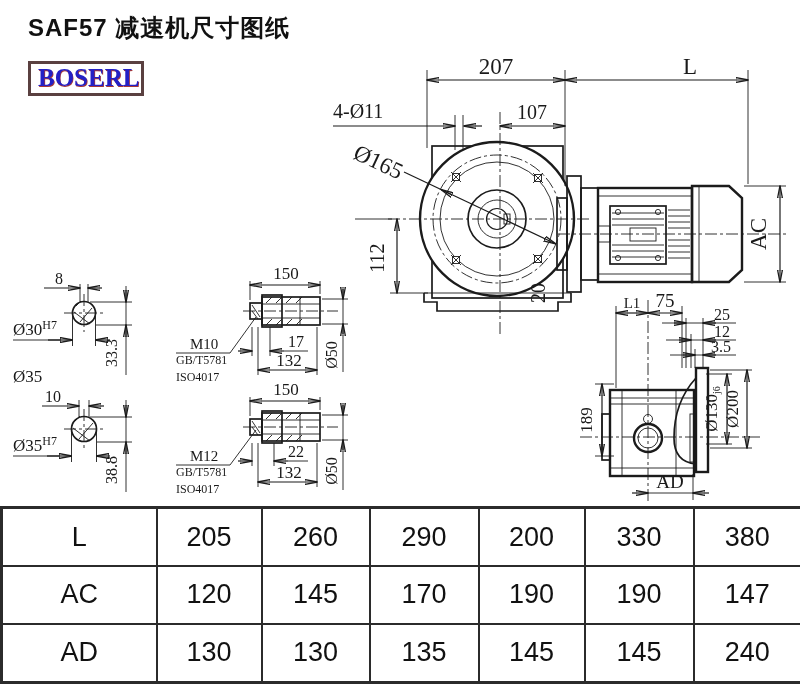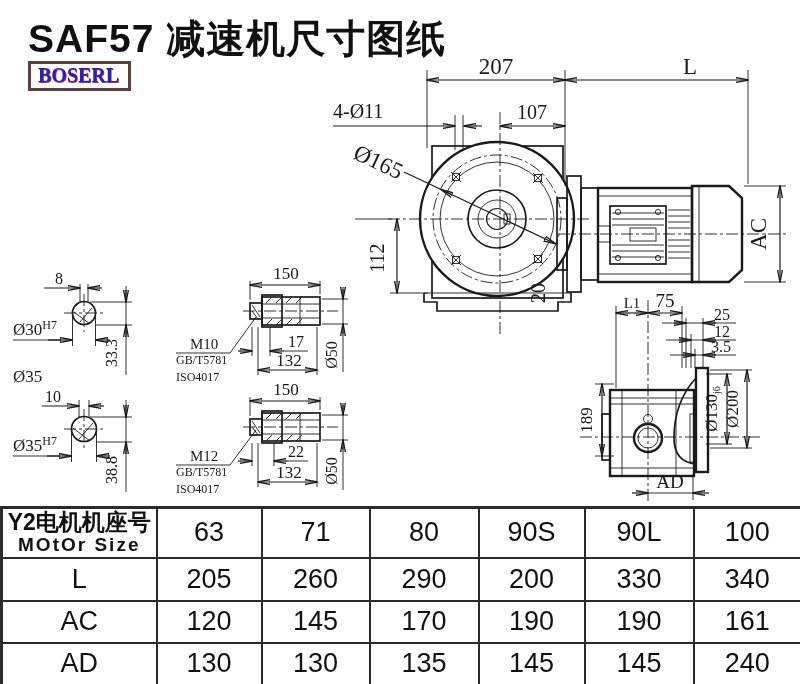--- a/index.html
+++ b/index.html
@@ -1,22 +1,22 @@
 <!DOCTYPE html>
 <html><head>
 <meta charset="utf-8">
 <style>
   html,body{margin:0;padding:0;background:#fff;}
   body{width:800px;height:684px;position:relative;overflow:hidden;
        font-family:"Liberation Sans",sans-serif;color:#1a1a1a;}
-  .title{position:absolute;left:28px;top:12px;font-size:39px;font-weight:bold;
+  .title{position:absolute;left:28px;top:12px;font-size:24px;font-weight:bold;
          letter-spacing:1px;color:#111;}
   .badge{position:absolute;left:28px;top:61px;border:3px solid #5a4040;background:#fff;
-         padding:0 9px 1px 7px;font-family:"Liberation Serif",serif;font-weight:bold;
-         font-size:20px;color:#2420c6;text-shadow:0.7px 0.7px 0 #a83838;}
+         padding:0 2px 1px 7px;font-family:"Liberation Serif",serif;font-weight:bold;
+         font-size:25px;color:#2420c6;text-shadow:0.7px 0.7px 0 #a83838;}
   svg{position:absolute;left:0;top:0;}
   #dwg line,#dwg path,#dwg polyline,#dwg rect,#dwg circle{stroke:#1b1b1b;fill:none;stroke-width:1.2px;}
   #dwg .thick{stroke-width:2.4px;} #dwg .med{stroke-width:1.7px;} #dwg .thin{stroke-width:0.9px;}
   #dwg .cl{stroke-dasharray:12 3 3 3;stroke-width:0.9px;}
   #dwg .wf{fill:#ffffff;}
   #dwg text{font-family:"Liberation Serif",serif;fill:#1a1a1a;stroke:none;}
   .t23{font-size:23px;} .t20{font-size:20px;} .t19{font-size:19px;} .t17{font-size:17px;}
   .t16{font-size:16px;} .t15{font-size:15px;} .t12{font-size:12px;} .t10{font-size:10px;}
   
   .dim-table{position:absolute;left:0;top:506px;width:800px;height:178px;
@@ -380,49 +380,37 @@
   <colgroup>
     <col style="width:155px">
       <col style="width:105px">
       <col style="width:108px">
     <col style="width:109px">
       <col style="width:106px">
       <col style="width:109px">
       <col style="width:108px">
   </colgroup>
   <tbody>
-      <tr style="height:50px">
-    <td>
-      <div class="hd-cell">Y2电机机座号</div>
-      <div class="hd-en">MOtOr Size</div>
-    </td>
-    <td>63</td>
-    <td>71</td>
-    <td>80</td>
-    <td>90S</td>
-    <td>90L</td>
-    <td>100</td>
-  </tr>
   <tr style="height:43px">
     <td>L</td>
     <td>205</td>
     <td>260</td>
     <td>290</td>
     <td>200</td>
     <td>330</td>
-    <td>340</td>
+    <td>380</td>
   </tr>
   <tr style="height:42px">
     <td>AC</td>
     <td>120</td>
     <td>145</td>
     <td>170</td>
     <td>190</td>
     <td>190</td>
-    <td>161</td>
+    <td>147</td>
   </tr>
   <tr style="height:43px">
     <td>AD</td>
     <td>130</td>
     <td>130</td>
     <td>135</td>
     <td>145</td>
     <td>145</td>
     <td>240</td>
   </tr>

